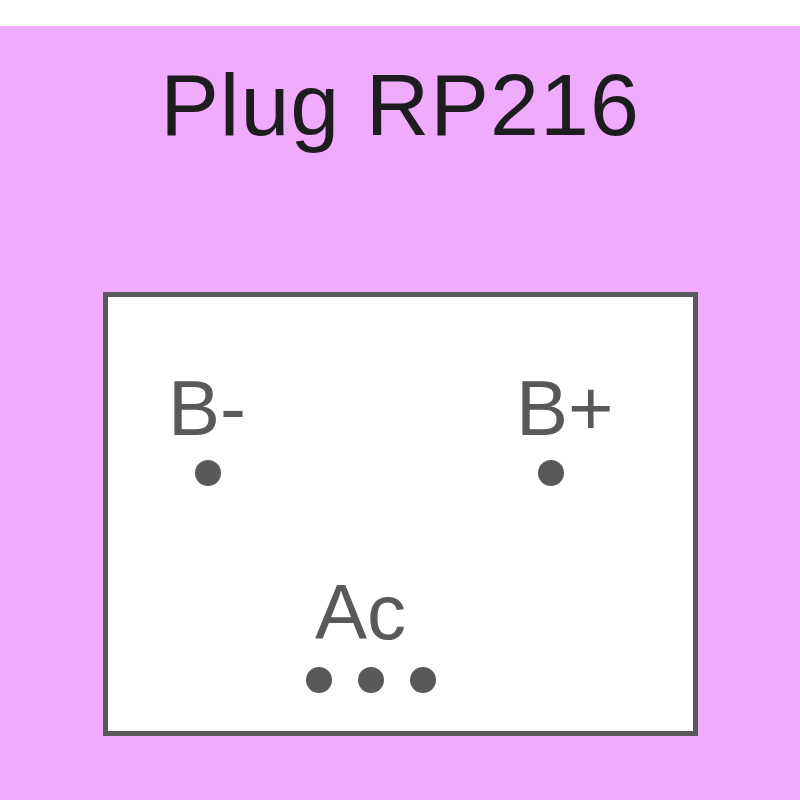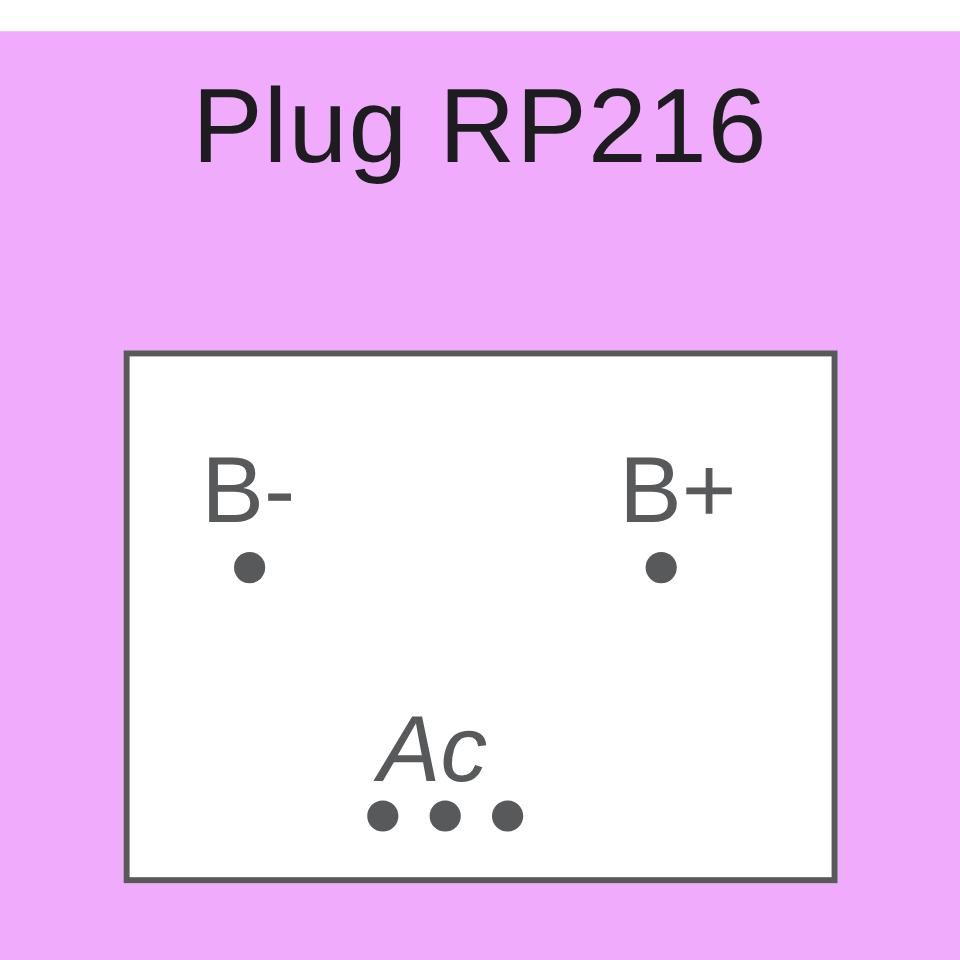--- a/index.html
+++ b/index.html
@@ -41,21 +41,21 @@
   .pin-label {
     position: absolute;
     color: #58595b;
     font-size: 78px;
     font-weight: 400;
     line-height: 1;
     white-space: nowrap;
   }
   .label-b-minus { left: 60px; top: 72px; }
   .label-b-plus  { left: 408px; top: 72px; }
-  .label-ac      { left: 207px; top: 288px; font-style: italic; }
+  .label-ac      { left: 207px; top: 276px; }
   .dot {
     position: absolute;
     width: 26px;
     height: 26px;
     border-radius: 50%;
     background: #58595b;
   }
   .dot-b-minus { left: 87px;  top: 163px; }
   .dot-b-plus  { left: 430px; top: 163px; }
   .ac-dots {

